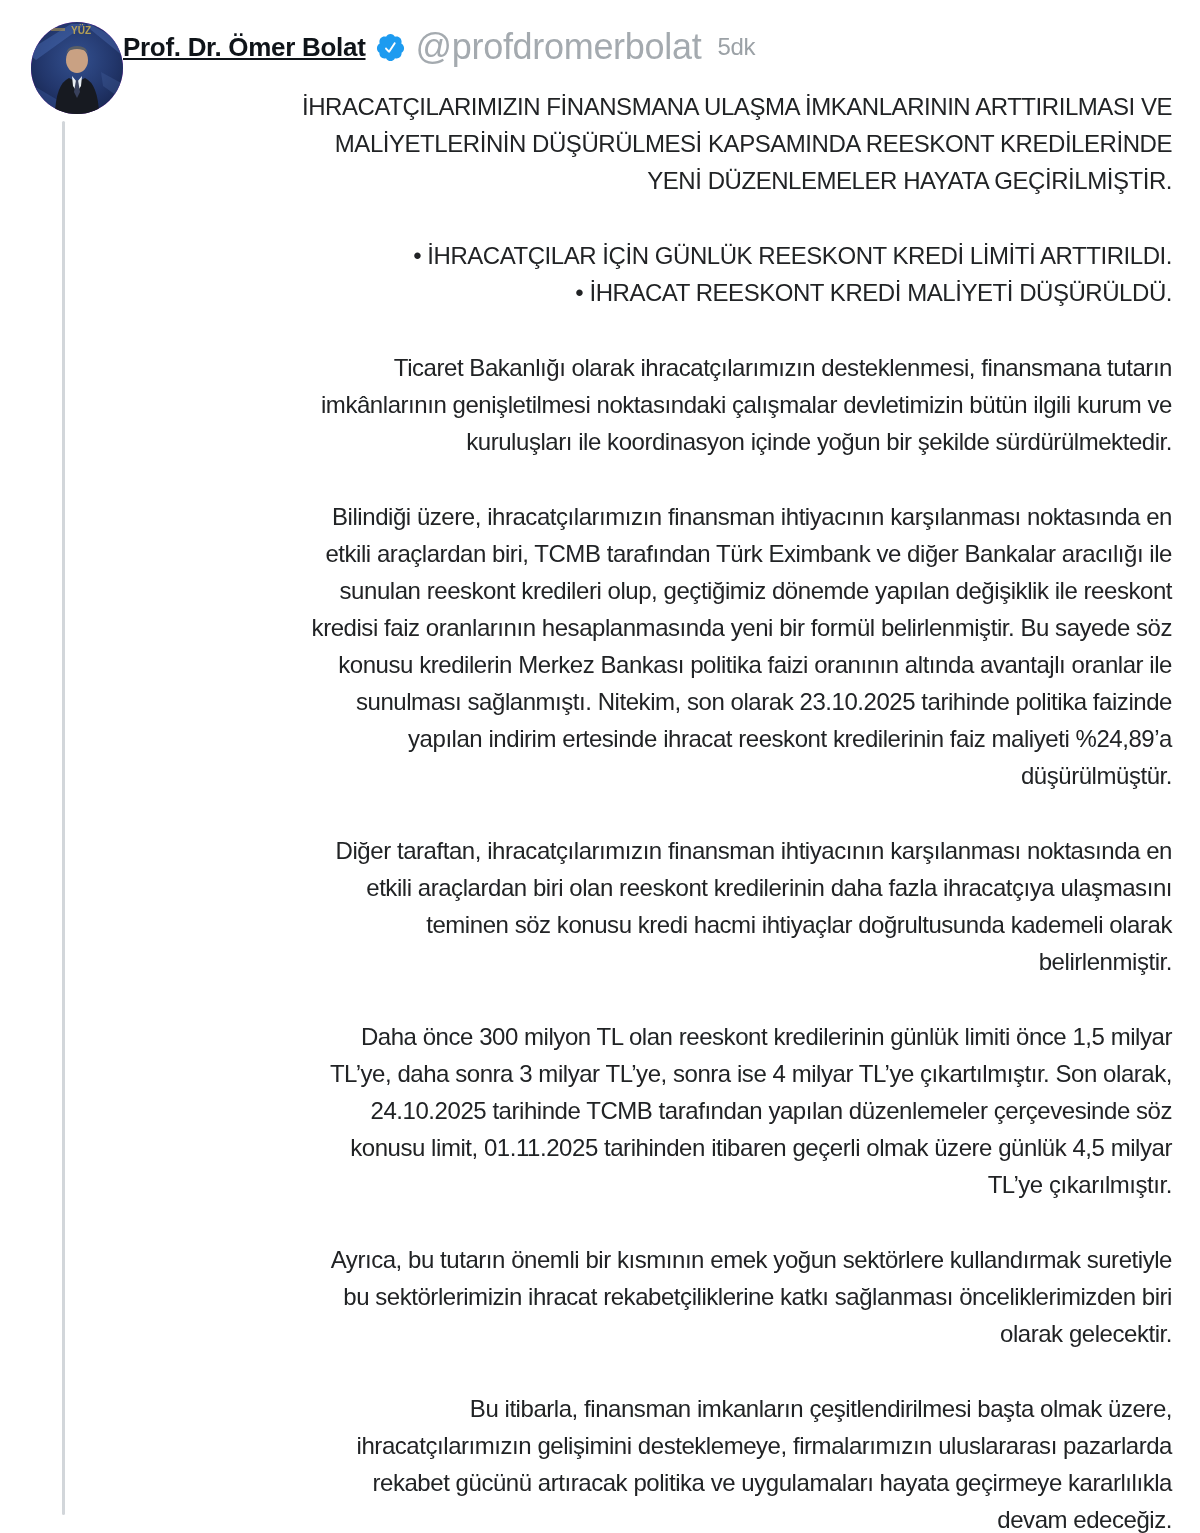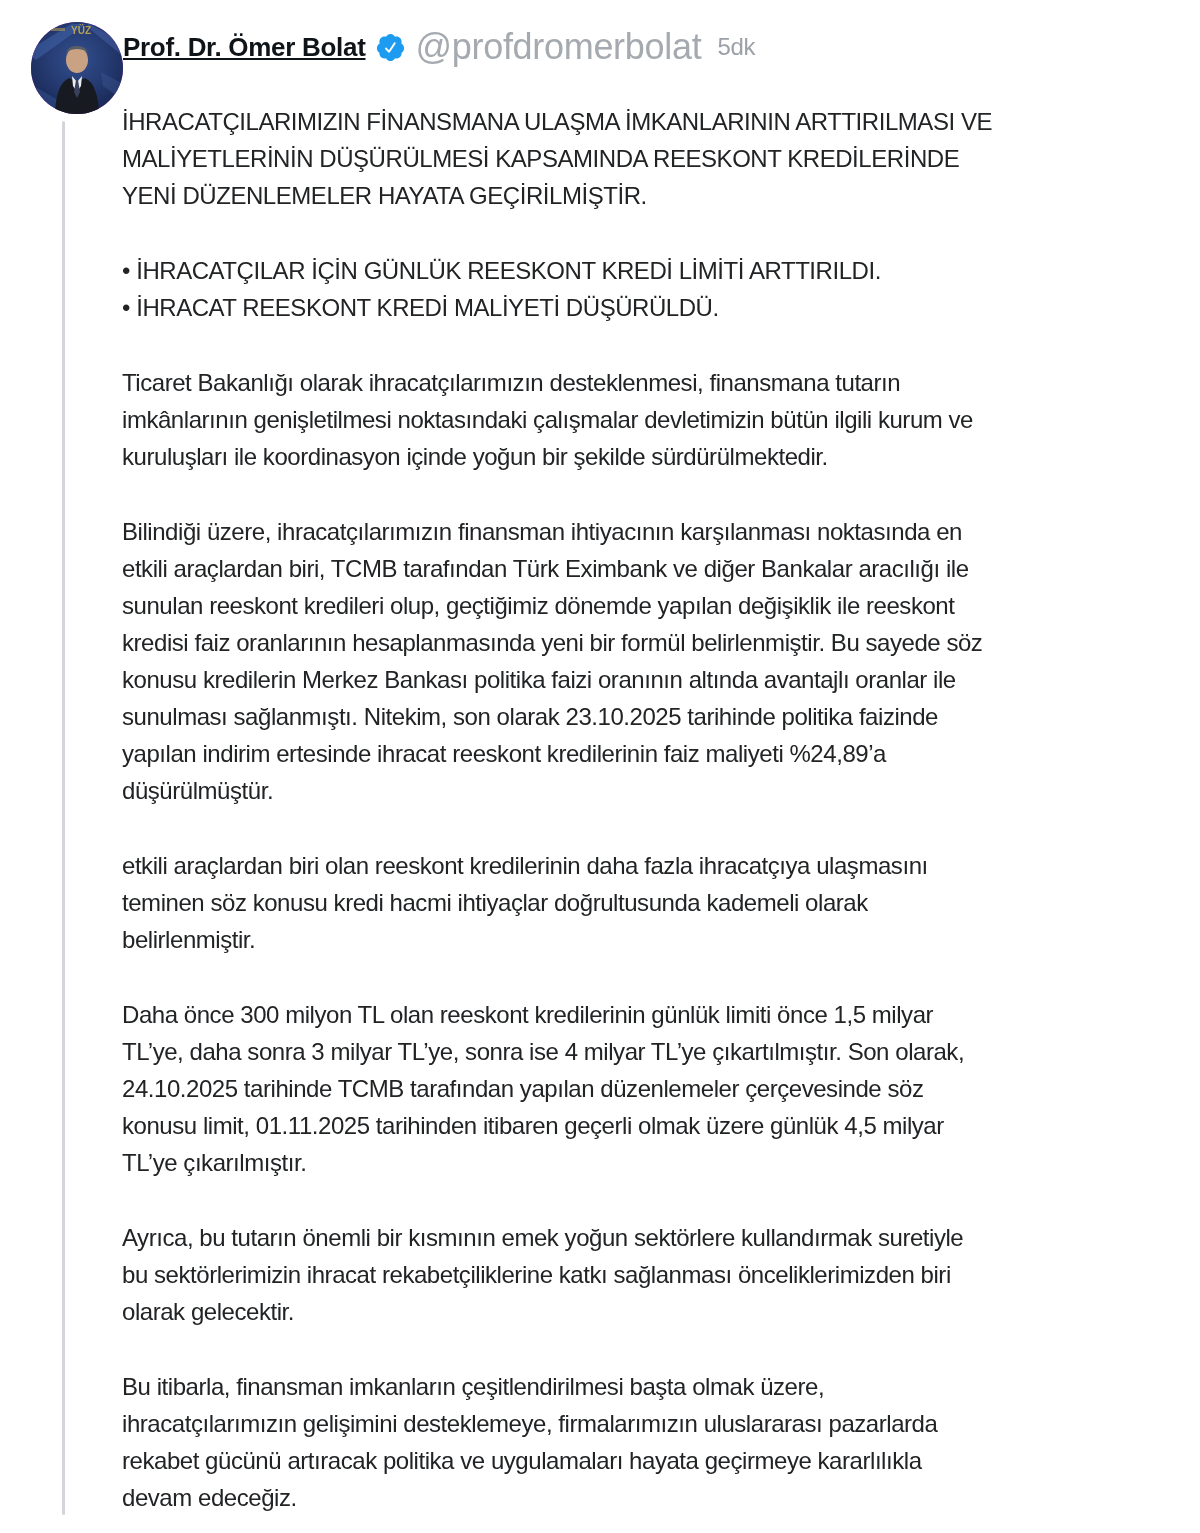--- a/index.html
+++ b/index.html
@@ -83,21 +83,21 @@
   .tweet-body {
     position: absolute;
     left: 122px;
     top: 88px;
     width: 1050px;
     font-size: 24px;
     line-height: 37px;
     letter-spacing: -0.45px;
     color: #212325;
   }
-  .para { margin: 15px 0 38px 0; }
+  .para { margin: 0 0 38px 0; text-align: right; }
   .para:last-child { margin-bottom: 0; }
   .line { white-space: nowrap; }
 </style>
 </head>
 <body>
 
 <div class="tweet-card">
 
   <div class="thread-line"></div>
 
@@ -156,20 +156,21 @@
         <div class="line">Bilindiği üzere, ihracatçılarımızın finansman ihtiyacının karşılanması noktasında en</div>
         <div class="line">etkili araçlardan biri, TCMB tarafından Türk Eximbank ve diğer Bankalar aracılığı ile</div>
         <div class="line">sunulan reeskont kredileri olup, geçtiğimiz dönemde yapılan değişiklik ile reeskont</div>
         <div class="line">kredisi faiz oranlarının hesaplanmasında yeni bir formül belirlenmiştir. Bu sayede söz</div>
         <div class="line">konusu kredilerin Merkez Bankası politika faizi oranının altında avantajlı oranlar ile</div>
         <div class="line">sunulması sağlanmıştı. Nitekim, son olarak 23.10.2025 tarihinde politika faizinde</div>
         <div class="line">yapılan indirim ertesinde ihracat reeskont kredilerinin faiz maliyeti %24,89’a</div>
         <div class="line">düşürülmüştür.</div>
       </div>
       <div class="para">
+        <div class="line">Diğer taraftan, ihracatçılarımızın finansman ihtiyacının karşılanması noktasında en</div>
         <div class="line">etkili araçlardan biri olan reeskont kredilerinin daha fazla ihracatçıya ulaşmasını</div>
         <div class="line">teminen söz konusu kredi hacmi ihtiyaçlar doğrultusunda kademeli olarak</div>
         <div class="line">belirlenmiştir.</div>
       </div>
       <div class="para">
         <div class="line">Daha önce 300 milyon TL olan reeskont kredilerinin günlük limiti önce 1,5 milyar</div>
         <div class="line">TL’ye, daha sonra 3 milyar TL’ye, sonra ise 4 milyar TL’ye çıkartılmıştır. Son olarak,</div>
         <div class="line">24.10.2025 tarihinde TCMB tarafından yapılan düzenlemeler çerçevesinde söz</div>
         <div class="line">konusu limit, 01.11.2025 tarihinden itibaren geçerli olmak üzere günlük 4,5 milyar</div>
         <div class="line">TL’ye çıkarılmıştır.</div>

